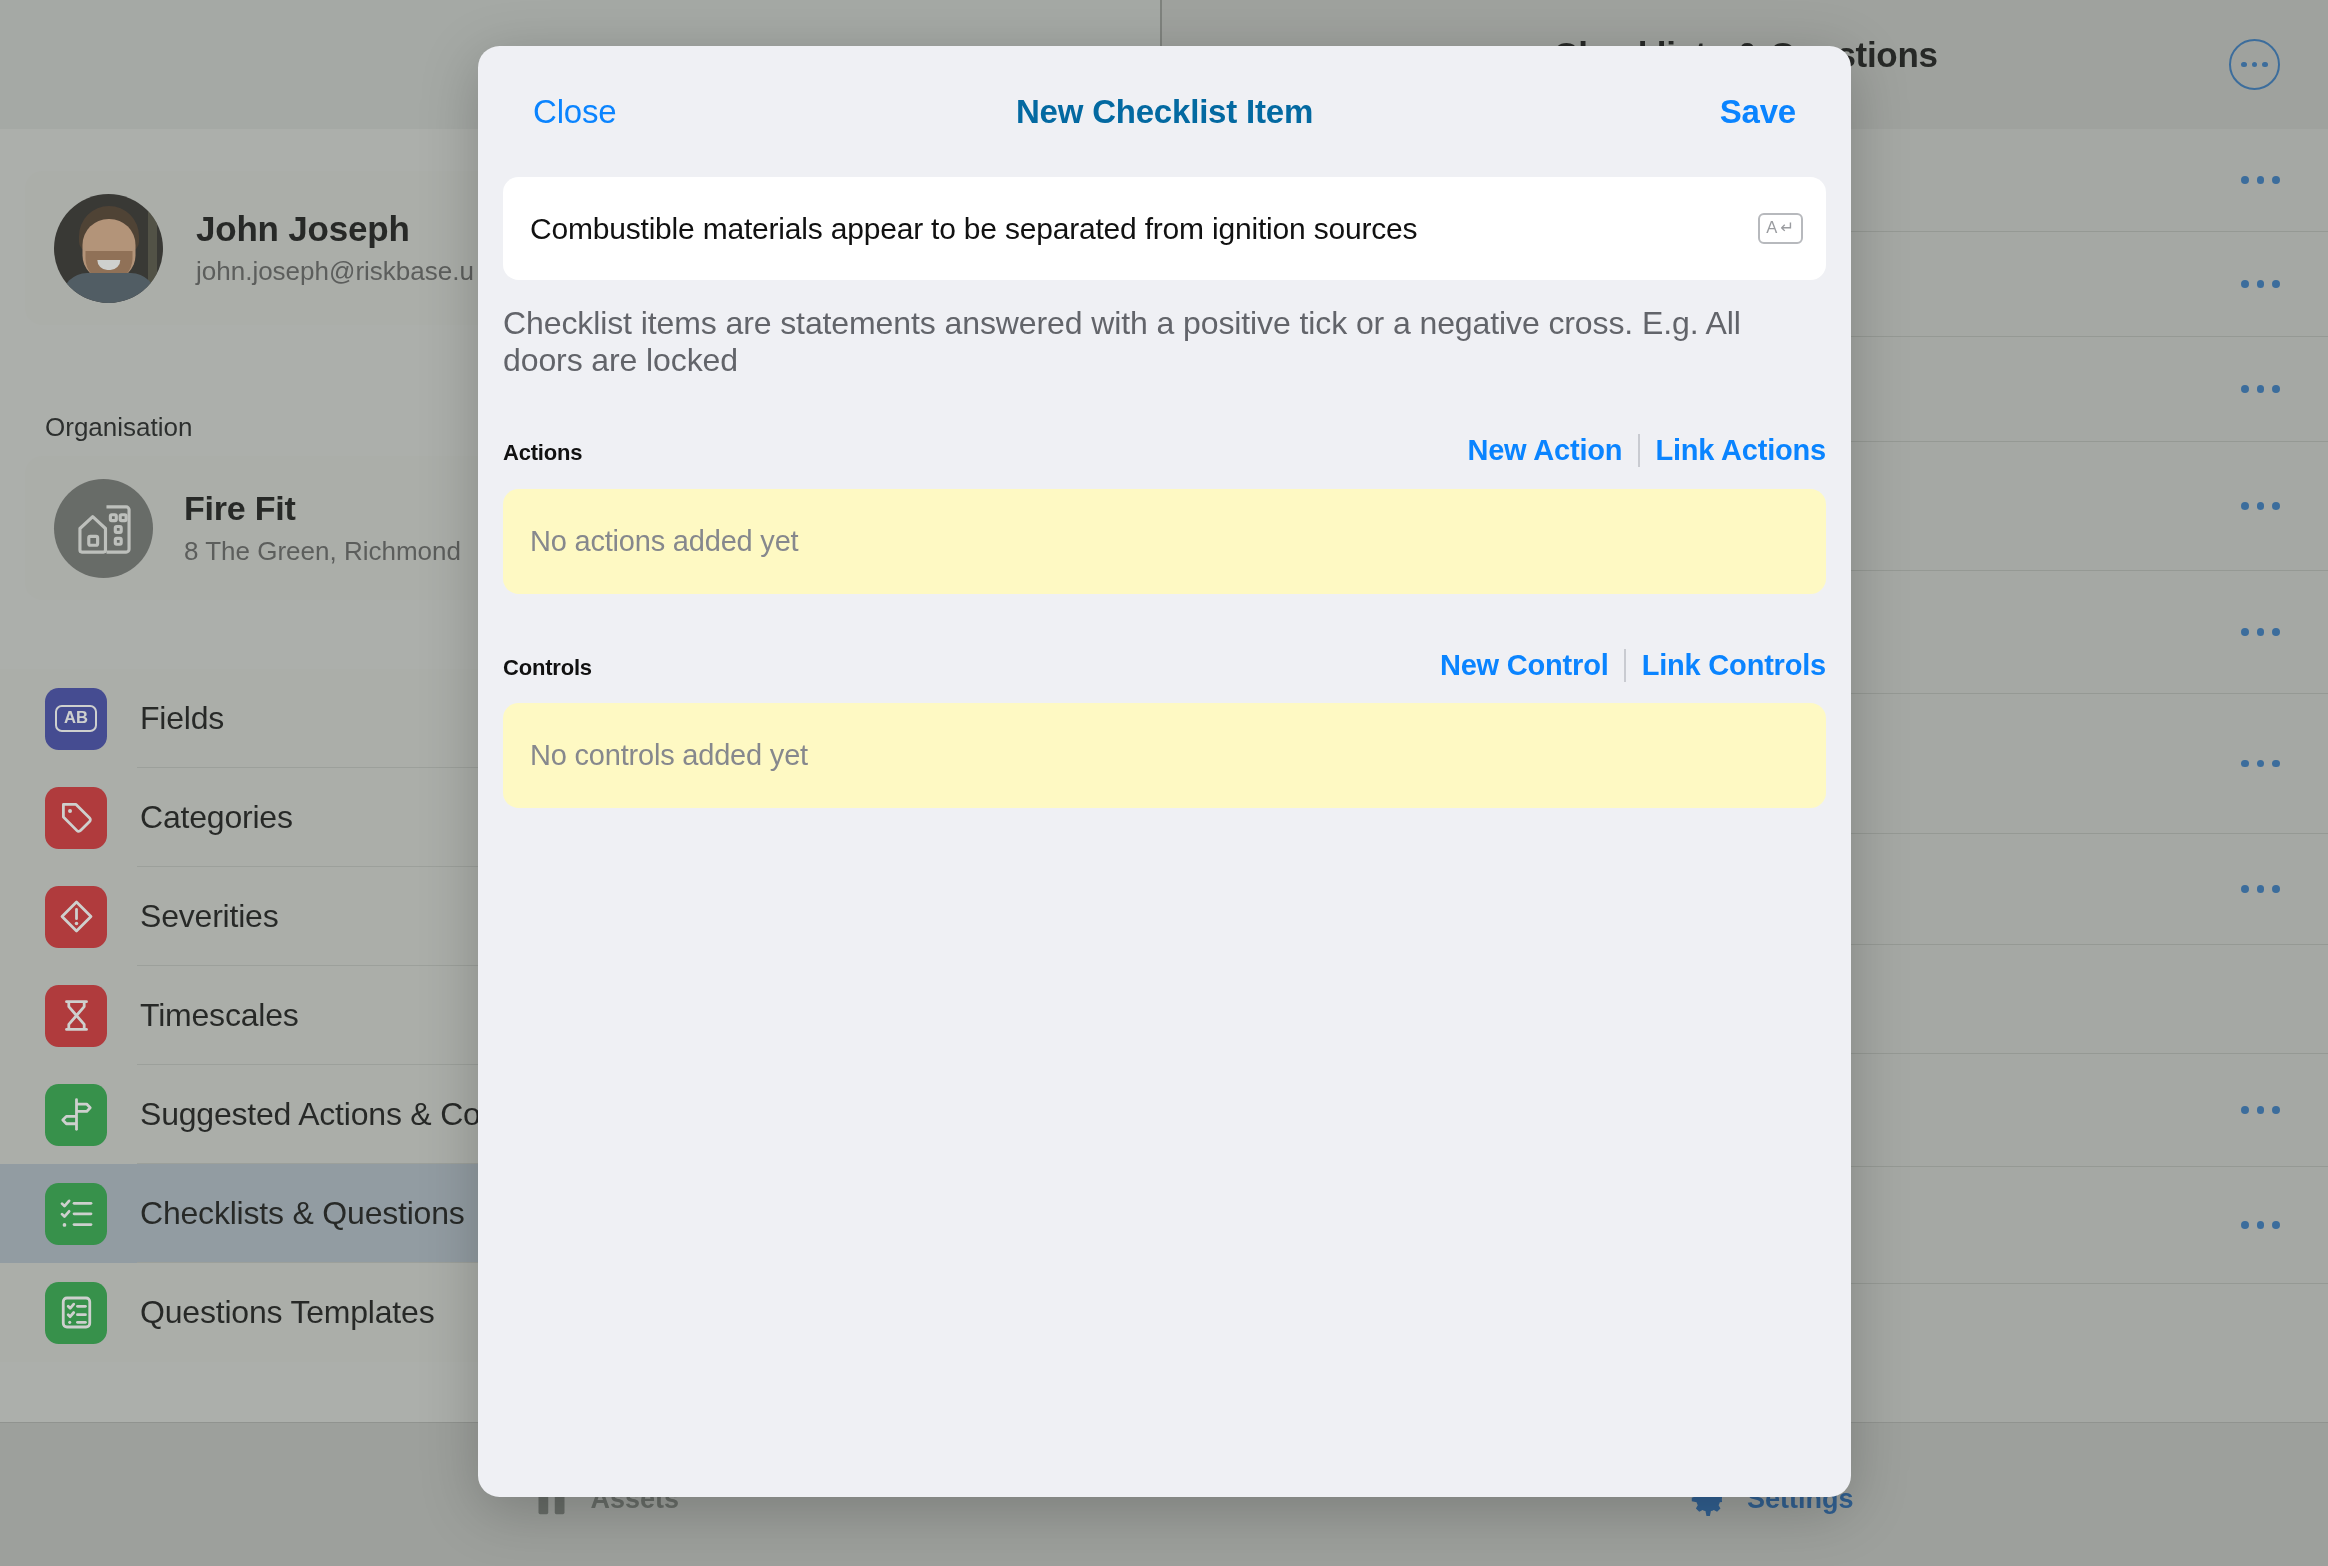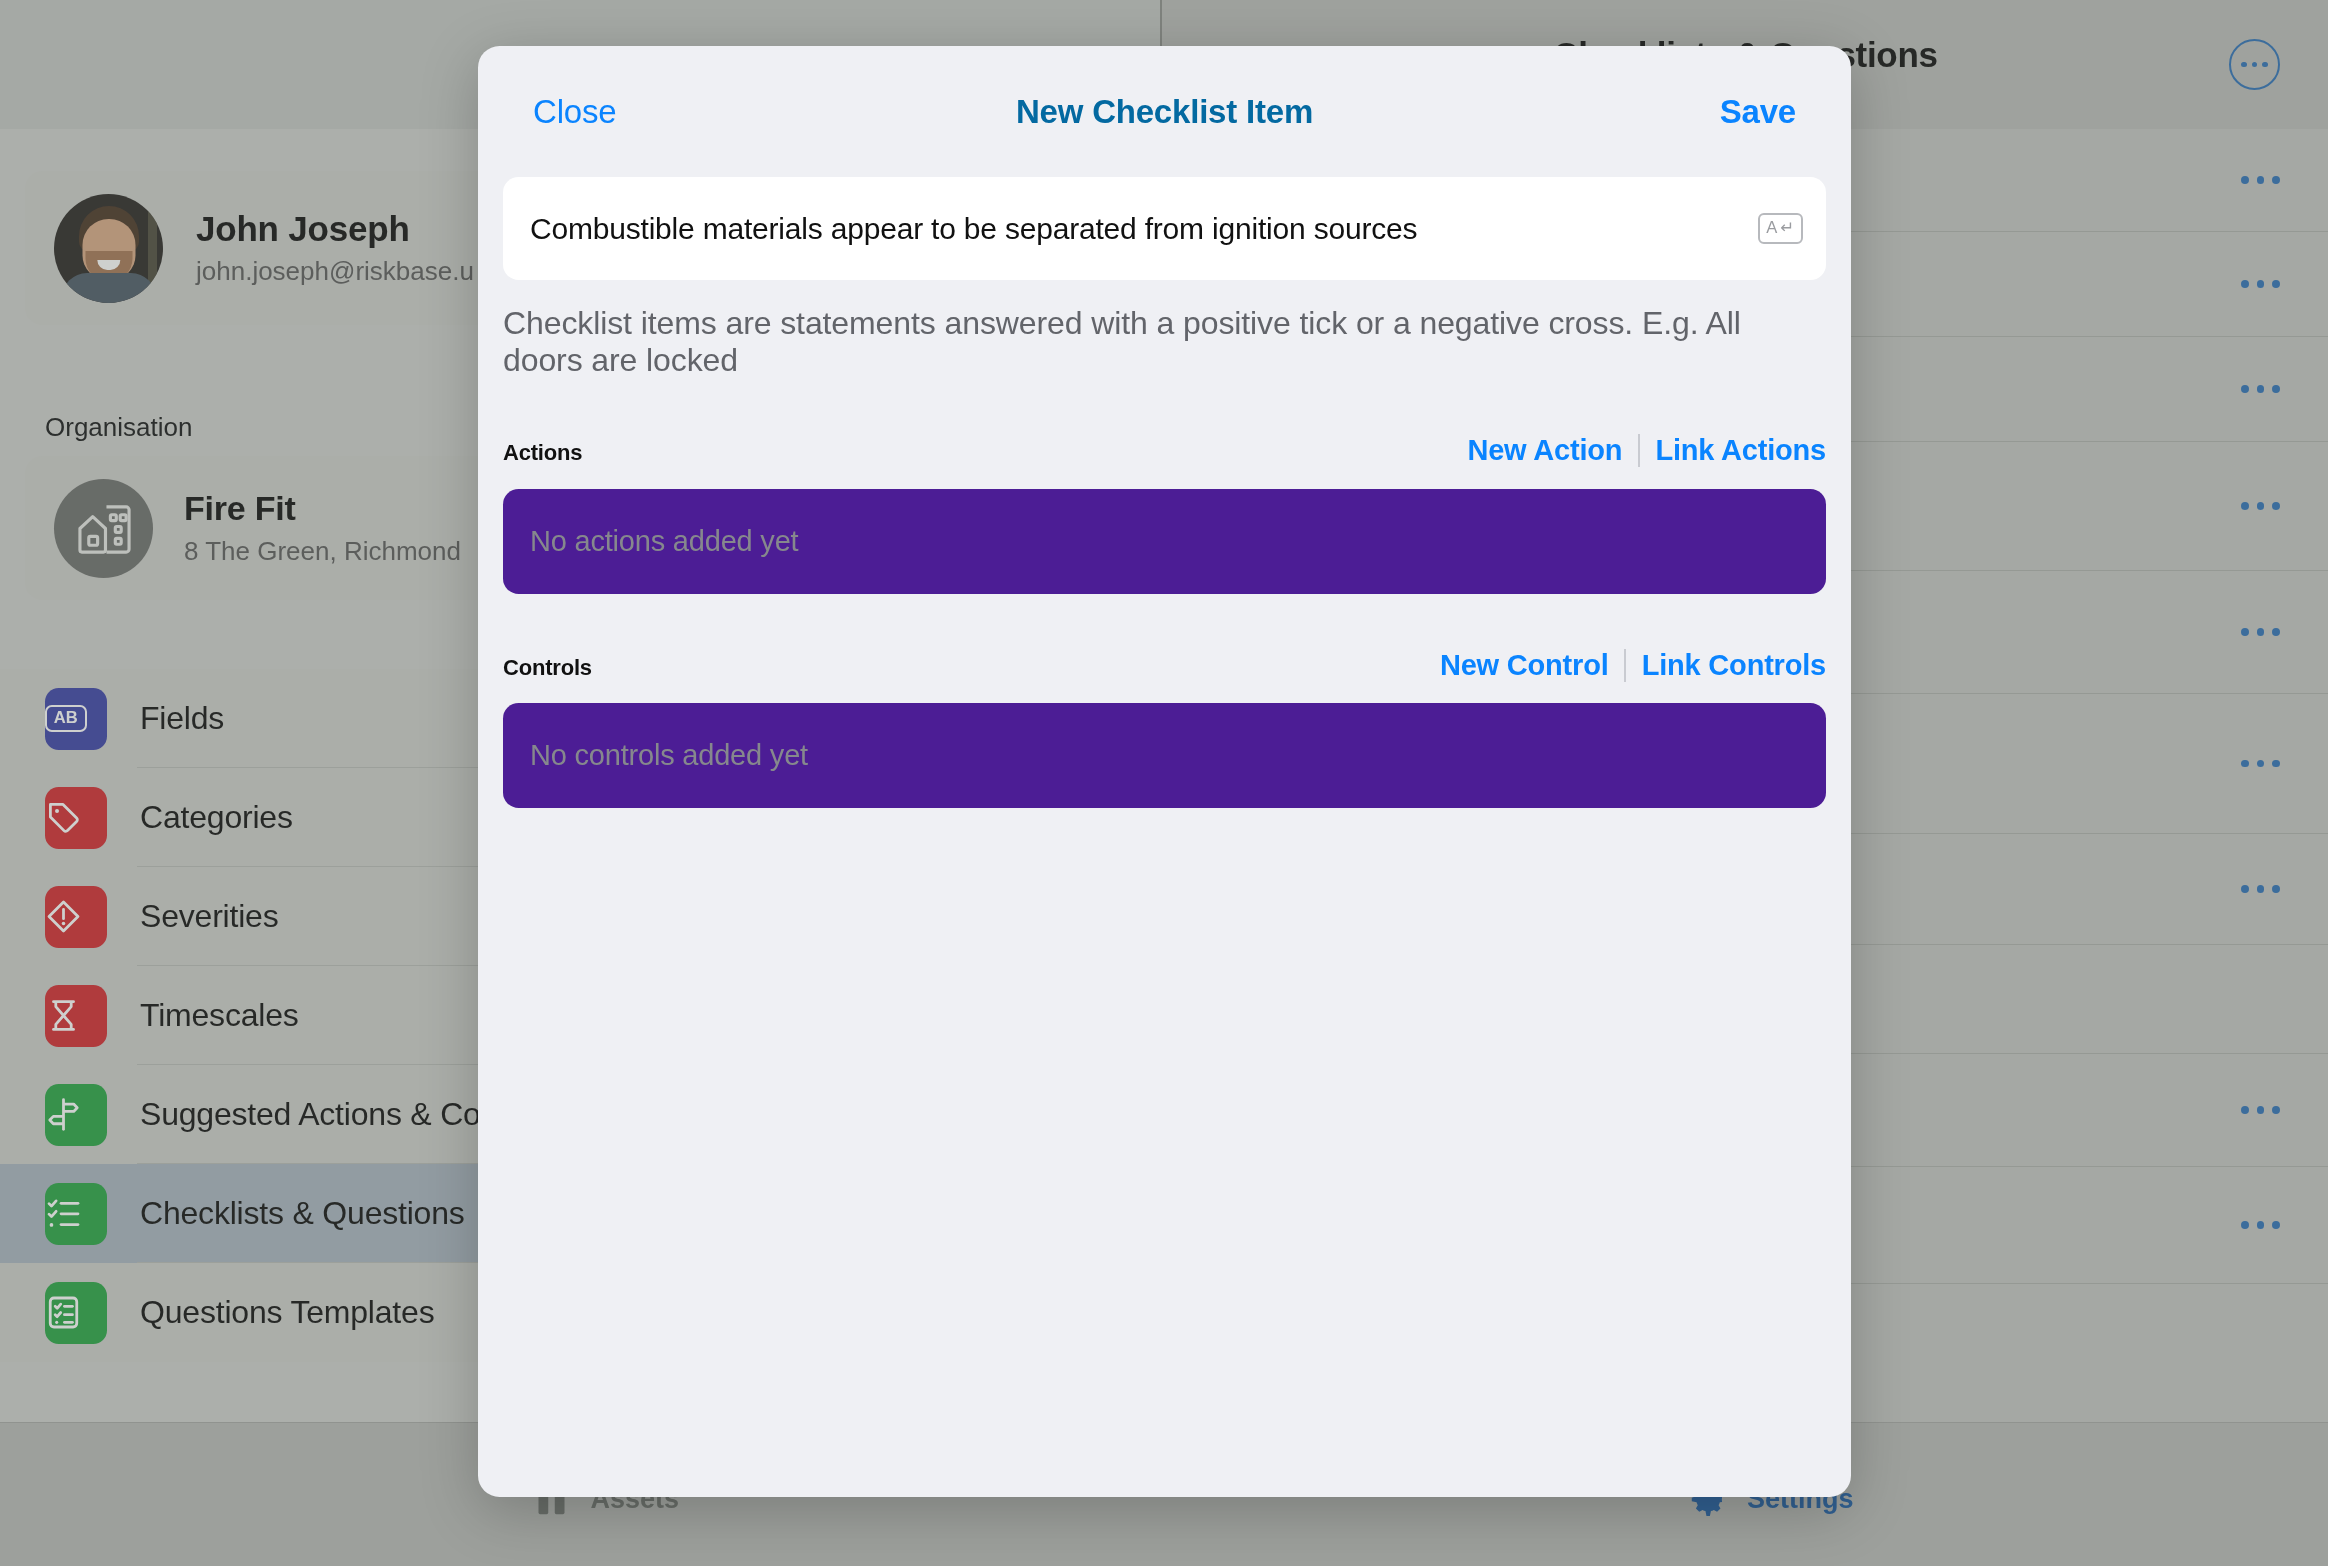--- a/index.html
+++ b/index.html
@@ -168,21 +168,21 @@
   .menu-item .sep {
     position: absolute;
     left: 137px; right: 0; bottom: 0;
     height: 1px; background: #b8bab7;
   }
   .menu-item:last-child .sep { display: none; }
   .m-icon {
     width: 62px; height: 62px;
     border-radius: 13.7px;
     flex: 0 0 auto;
-    display: flex; align-items: center; 
+    display: flex; align-items: center; justify-content: center;
     color: #fff;
   }
   .m-label {
     margin-left: 33px;
     font-size: 32px;
     color: #111;
     white-space: nowrap;
     letter-spacing: -0.2px;
   }
   .ab-badge {
@@ -367,21 +367,21 @@
   }
   .sect-link:last-child { padding-right: 0; }
   .link-div {
     width: 2px; height: 33px; background: #c9cbd1;
     align-self: center;
   }
 
   .empty-box {
     margin: 21.5px 25px 0 25px;
     height: 105px;
-    background: #4c1d95;
+    background: #fef9c3;
     border-radius: 15.6px;
     display: flex; align-items: center;
     padding-left: 27px;
   }
   .empty-text {
     font-size: 29px; color: #86888d;
     letter-spacing: -0.2px;
   }
 </style>
 </head>

